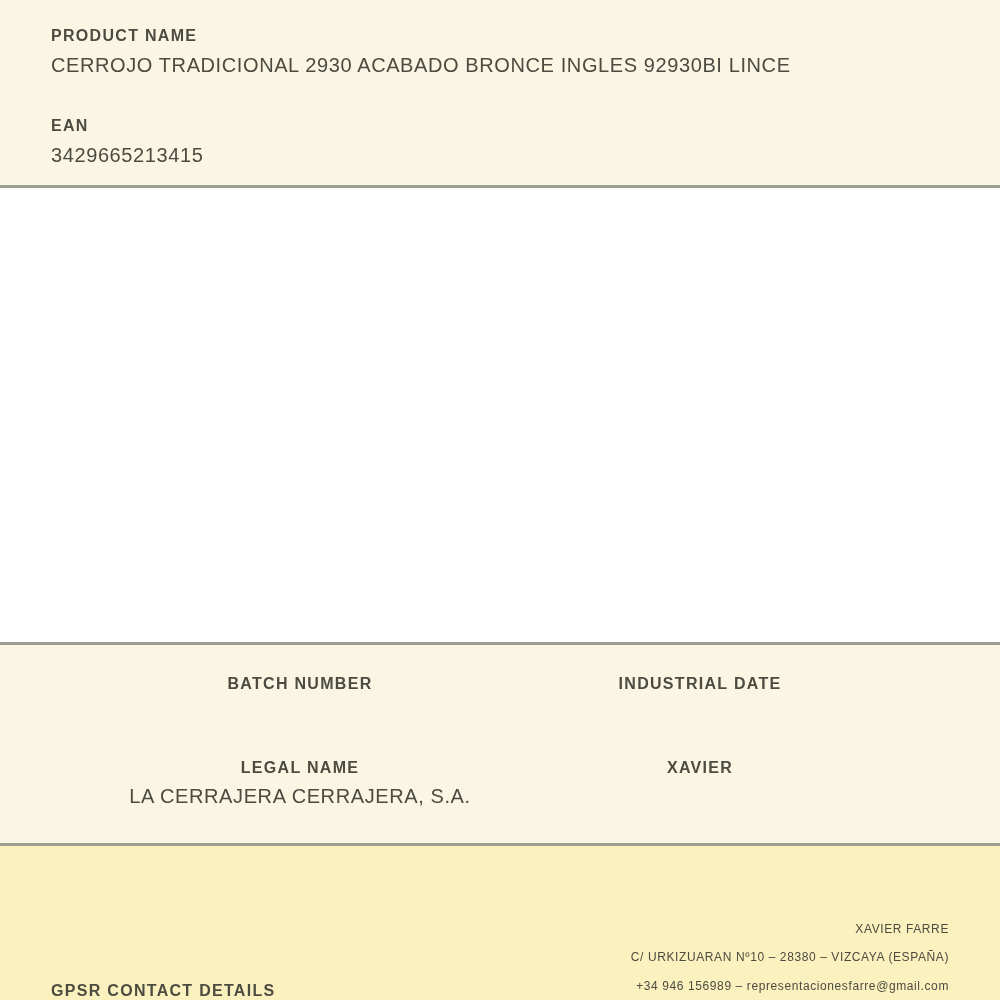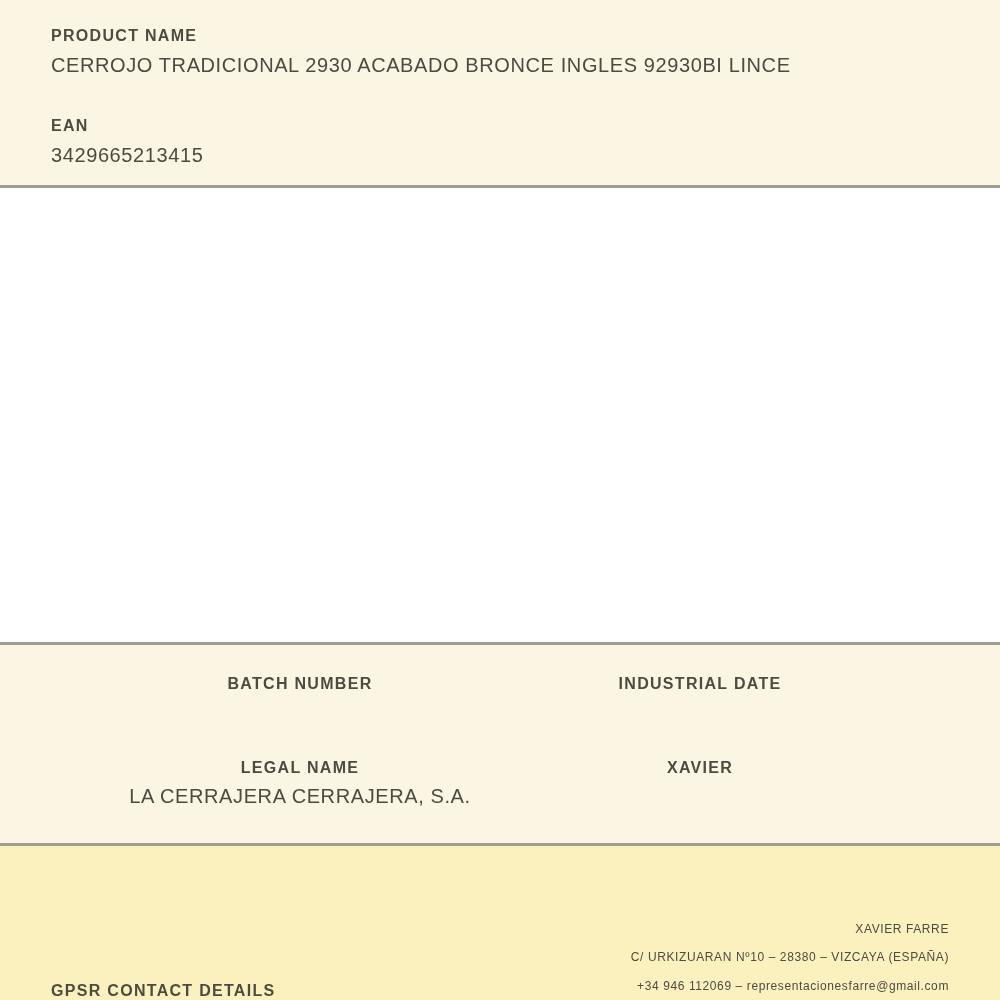--- a/index.html
+++ b/index.html
@@ -123,15 +123,15 @@
       <div class="field-label">XAVIER</div>
     </div>
   </div>
 </section>
 
 <section class="sec-contact">
   <div class="contact-title">GPSR CONTACT DETAILS</div>
   <div class="contact-lines">
     <div>XAVIER FARRE</div>
     <div>C/ URKIZUARAN Nº10 – 28380 – VIZCAYA (ESPAÑA)</div>
-    <div>+34 946 112069 – representacionesfarre@gmail.com</div>
+    <div>+34 946 156989 – representacionesfarre@gmail.com</div>
   </div>
 </section>
 
 </body></html>

